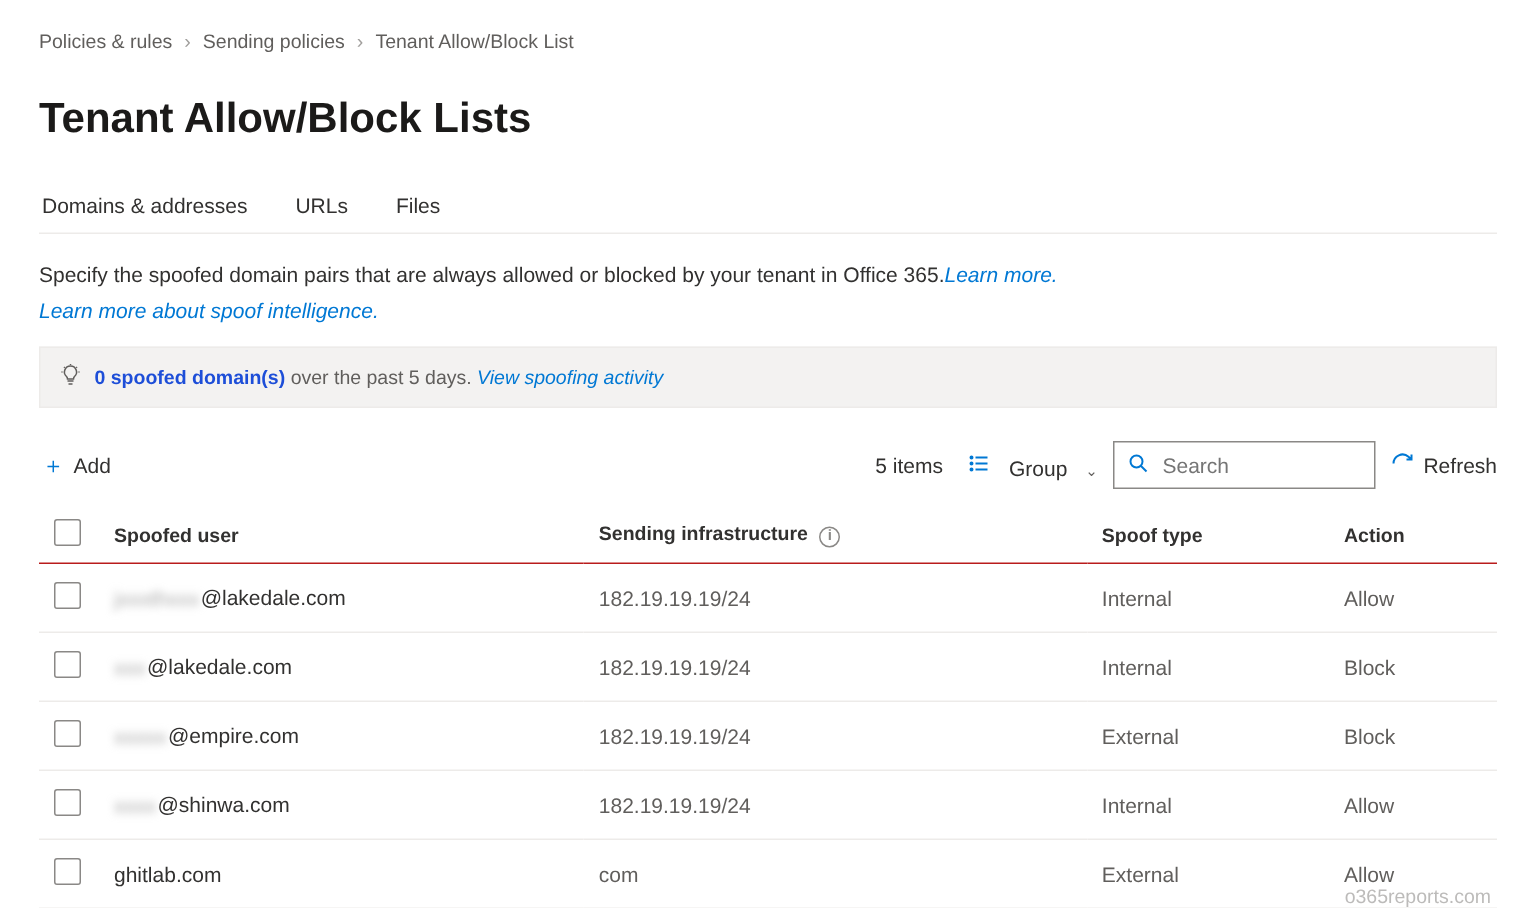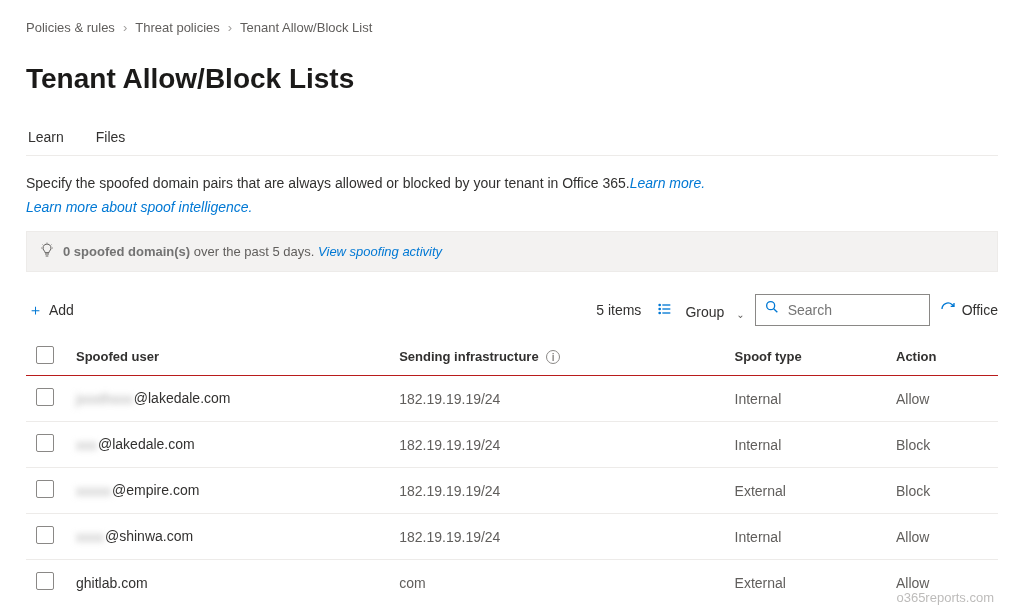--- a/index.html
+++ b/index.html
@@ -58,21 +58,21 @@
       border: 1px solid #edebe9;
       padding: 10px 12px;
       margin-top: 14px;
       margin-bottom: 16px;
       display: flex;
       align-items: center;
       gap: 8px;
       font-size: 13px;
       color: #605e5c;
     }
-    .banner strong { color: #737373; }
+    .banner strong { color: #1d4ed8; }
     .toolbar {
       display: flex;
       align-items: center;
       justify-content: space-between;
       padding: 6px 0 12px;
     }
     .toolbar .left, .toolbar .right { display: flex; align-items: center; gap: 10px; }
     .add-btn {
       display: flex;
       align-items: center;
@@ -82,20 +82,21 @@
       padding: 4px 2px;
     }
     .add-btn .plus { color: #0078d4; font-size: 15px; font-weight: 400; }
     .items-count { color: #323130; font-size: 14px; margin-right: 6px; }
     .group-btn {
       display: flex; align-items: flex-end; gap: 12px; cursor: pointer; color: #323130;
     }
     .group-chevron { font-size: 10px; color: #605e5c; }
     .search-box {
       display: flex;
+      align-items: center;
       gap: 8px;
       border: 1px solid #8a8886;
       padding: 4px 8px;
       width: 175px;
       height: 32px;
     }
     .search-box input {
       border: none; outline: none; font-size: 14px; width: 100%; color: #605e5c;
       background: transparent;
     }
@@ -147,29 +148,30 @@
       opacity: 0.7;
     }
     .icon-svg { width: 16px; height: 16px; flex-shrink: 0; }
   </style>
 </head>
 <body>
 
 <nav class="breadcrumb">
   <a href="#">Policies &amp; rules</a>
   <span class="chev">›</span>
-  <a href="#">Threat policies</a>
+  <a href="#">Sending policies</a>
   <span class="chev">›</span>
   <span>Tenant Allow/Block List</span>
 </nav>
 
 <h1 class="page-title">Tenant Allow/Block Lists</h1>
 
 <div class="tabs">
-  <div class="tab">Learn</div>
+  <div class="tab">Domains &amp; addresses</div>
+  <div class="tab">URLs</div>
   <div class="tab">Files</div>
 </div>
 
 <p class="description">
   <span>Specify the spoofed domain pairs that are always allowed or blocked by your tenant in Office 365.</span><a class="link" href="#">Learn more.</a>
 </p>
 <p class="description">
   <a class="link" href="#">Learn more about spoof intelligence.</a>
 </p>
 
@@ -222,21 +224,21 @@
         </svg>
       </span>
       <input type="text" placeholder="Search" style="">
     </div>
     <div class="refresh-btn">
       <span>
         <svg class="icon-svg" viewBox="0 0 24 24" fill="none" stroke="#0078d4" stroke-width="2">
           <path d="M3 12a9 9 0 0115-6.7L21 8M21 3v5h-5"></path>
         </svg>
       </span>
-      <span>Office</span>
+      <span>Refresh</span>
     </div>
   </div>
 </div>
 
 <table class="data">
   <thead>
     <tr>
       <th class="col-check"><span class="checkbox"></span></th>
       <th>Spoofed user</th>
       <th>

